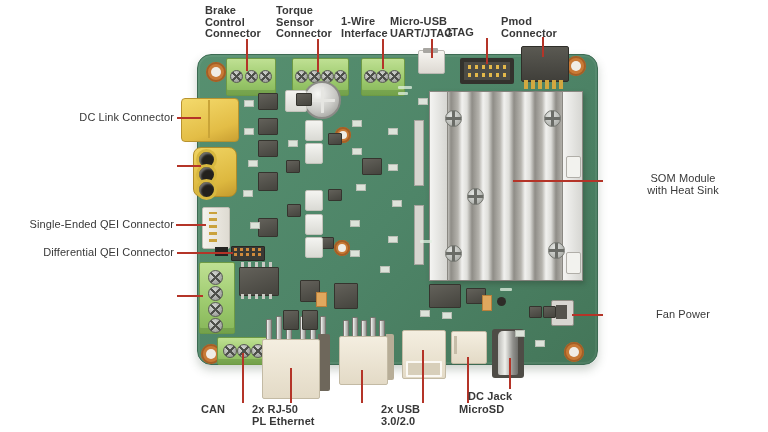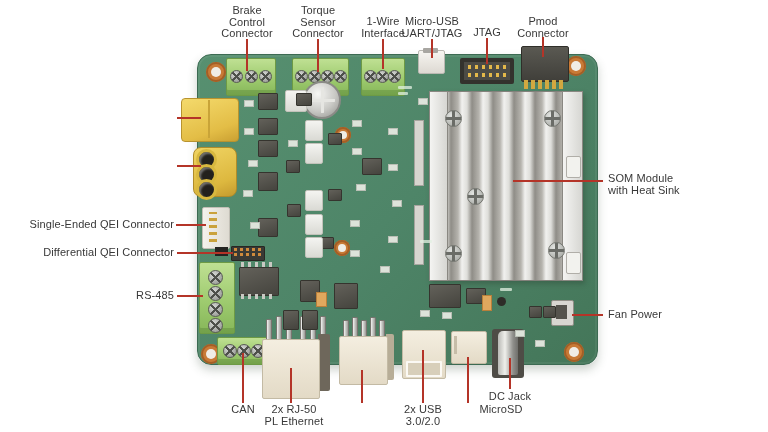--- a/index.html
+++ b/index.html
@@ -3,23 +3,23 @@
 <meta charset="utf-8">
 <style>
   html,body{margin:0;padding:0;background:#ffffff;}
   .stage{position:relative;width:768px;height:432px;background:#ffffff;overflow:hidden;
          font-family:"Liberation Sans",sans-serif;}
   .abs{position:absolute;}
 
   
   .lbl{position:absolute;font-size:11px;line-height:11.5px;color:#383838;
        white-space:pre-line;letter-spacing:0.1px;}
-  .t-c{text-align:center;width:84px;}
+  .t-c{text-align:left;width:84px;font-weight:bold;}
   .t-r{left:4px;width:170px;text-align:right;}
-  .t-l{left:608px;width:150px;text-align:left;}
+  .t-l{left:608px;width:150px;text-align:center;}
   .lv{position:absolute;width:2px;background:#b43428;}
   .lh{position:absolute;height:2px;background:#b43428;}
 
   
   .board{position:absolute;left:197px;top:54px;width:399px;height:309px;border-radius:14px;
          background:linear-gradient(135deg,#579070 0%,#4e8568 50%,#447659 100%);
          border:1px solid #3c6a52;box-shadow:inset 0 0 0 2px rgba(255,255,255,0.06),0 5px 10px rgba(60,80,60,0.25);}
   .hole{position:absolute;border-radius:50%;background:#c87a36;
         box-shadow:inset 0 0 0 2px #a35f26;}
   .hole .in{position:absolute;left:25%;top:25%;width:50%;height:50%;border-radius:50%;background:#f0ede6;}
@@ -283,23 +283,23 @@
 Sensor
 Connector</div>
   <div class="lbl t-c" style="left:341px;top:16px;">1-Wire
 Interface</div>
   <div class="lbl t-c" style="left:390px;top:16px;">Micro-USB
 UART/JTAG</div>
   <div class="lbl t-c" style="left:445px;top:27px;">JTAG</div>
   <div class="lbl t-c" style="left:501px;top:16px;">Pmod
 Connector</div>
 
+  <div class="lbl t-r" style="top:112px;">DC Link Connector</div>
   <div class="lbl t-r" style="top:219px;">Single-Ended QEI Connector</div>
   <div class="lbl t-r" style="top:247px;">Differential QEI Connector</div>
-  <div class="lbl t-r" style="top:290px;">RS-485</div>
 
   <div class="lbl t-l" style="top:173px;">SOM Module
 with Heat Sink</div>
   <div class="lbl t-l" style="top:309px;">Fan Power</div>
 
   <div class="lbl t-c" style="left:201px;top:404px;">CAN</div>
   <div class="lbl t-c" style="left:252px;top:404px;">2x RJ-50
 PL Ethernet</div>
   <div class="lbl t-c" style="left:381px;top:404px;">2x USB
 3.0/2.0</div>

